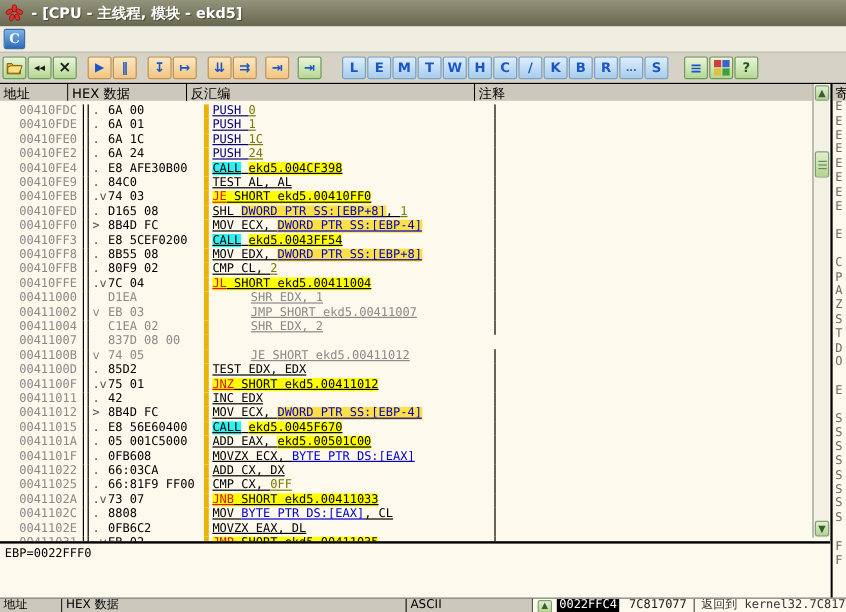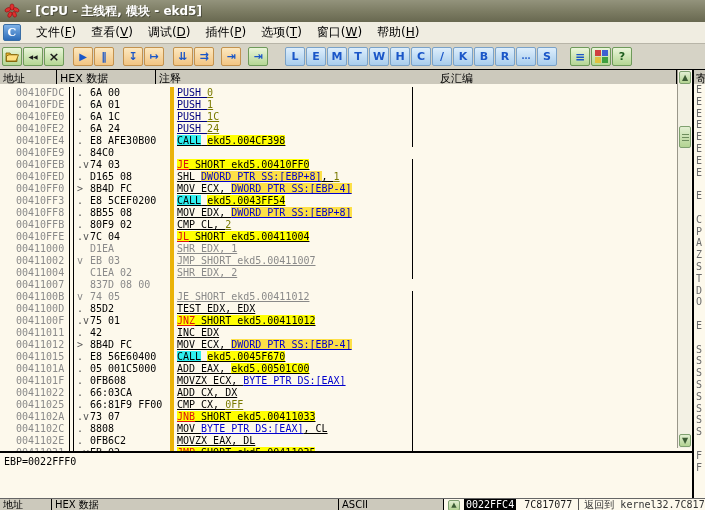--- a/index.html
+++ b/index.html
@@ -51,21 +51,21 @@
   .c-c{flex:1;}
   .c-d b{font-weight:normal;text-decoration:underline;}
   .sg-pl{color:#000;}
   .sg-push{color:#000080;}
   .sg-num{color:#7a7a00;}
   .sg-bl{color:#0000cc;}
   .sg-mb{color:#0000cc;background:#fde047;}
   .sg-cc{color:#000;background:#2ff0f0;}
   .sg-ty{color:#000;background:#ffff00;}
   .sg-jy{color:#dd1111;background:#ffff00;}
-  .drow.gray .c-d b{color:#8a8a8a !important;background:transparent !important;}
+  .drow.gray .c-d b{color:#8a8a8a !important;background:transparent !important;margin-left:32px;}
   .drow.gray .c-h,.drow.gray .c-m{color:#8a8a8a;}
   
   .vscroll{position:absolute;left:677px;top:0;width:14px;height:378px;background:#f3f1e4;
     border-left:1px solid #9a978a;box-sizing:border-box;}
   .sbtn{position:absolute;left:1px;width:12px;height:13px;border:1px solid #7fa070;border-radius:2px;
     background:linear-gradient(to bottom,#e2efd2,#b3d392);color:#3c5c34;font-size:8px;line-height:11px;
     text-align:center;box-sizing:border-box;font-family:"DejaVu Sans",sans-serif;}
   .sb-up{top:1px;} .sb-dn{bottom:1px;}
   .sthumb{position:absolute;left:1px;top:56px;width:12px;height:22px;border:1px solid #7fa070;border-radius:2px;
     background:linear-gradient(to bottom,#e2efd2,#b3d392);box-sizing:border-box;}
@@ -110,29 +110,20 @@
         <ellipse cx="12.2" cy="6.8" rx="3" ry="1.9" transform="rotate(28 12.2 6.8)"></ellipse>
         <ellipse cx="5.9" cy="11.6" rx="1.8" ry="2.9" transform="rotate(26 5.9 11.6)"></ellipse>
         <ellipse cx="10.4" cy="11.4" rx="1.8" ry="2.9" transform="rotate(-22 10.4 11.4)"></ellipse>
       </g>
     </svg>
     <span class="title-text">- [CPU - 主线程, 模块 - ekd5]</span>
   </div>
 
   <div class="menubar">
     <span class="cicon">C</span>
-    <span style="display:flex;">
-        <span class="mi">文件(<u>F</u>)</span>
-        <span class="mi">查看(<u>V</u>)</span>
-        <span class="mi">调试(<u>D</u>)</span>
-        <span class="mi">插件(<u>P</u>)</span>
-        <span class="mi">选项(<u>T</u>)</span>
-        <span class="mi">窗口(<u>W</u>)</span>
-        <span class="mi">帮助(<u>H</u>)</span>
-      </span>
   </div>
 
   <div class="toolbar">
       <span class="tbtn s-g">
         <svg width="14" height="12" viewBox="0 0 14 12">
           <path d="M1 2 h4 l1 1.5 h6 v7 h-11 z" fill="#e8b42c" stroke="#7c5c00" stroke-width="0.8"></path>
           <path d="M1.5 5 l2.5-1.2 h9.5 l-2.5 6.2 h-9.5 z" fill="#ffe080" stroke="#7c5c00" stroke-width="0.8"></path>
         </svg>
       </span>
       <span class="tbtn s-g">
@@ -225,22 +216,22 @@
       <span class="tbtn s-g">
         <i class="tglyph" style="font-size: 11px; color: rgb(28, 92, 28);">?</i>
       </span>
     </div>
 
   <div id="cpu">
 
     <div class="dheaders">
       <div class="hcell dh-a">地址</div>
       <div class="hcell dh-h">HEX 数据</div>
+      <div class="hcell dh-d">反汇编</div>
       <div class="hcell dh-c" style="border-right:none;">注释</div>
-      <div class="hcell dh-d">反汇编</div>
     </div>
 
     <div class="rows">
         <div class="drow">
           <span class="c-a">00410FDC</span>
           <span class="c-sp"></span>
           <span class="c-m">.</span>
           <span class="c-h">6A 00</span>
           <span class="c-d"><b class="sg-push">PUSH </b><b class="sg-num">0</b></span>
           <span class="c-c"></span>
@@ -275,20 +266,21 @@
           <span class="c-m">.</span>
           <span class="c-h">E8 AFE30B00</span>
           <span class="c-d"><b class="sg-cc">CALL</b><b class="sg-pl"> </b><b class="sg-ty">ekd5.004CF398</b></span>
           <span class="c-c"></span>
         </div>
         <div class="drow">
           <span class="c-a">00410FE9</span>
           <span class="c-sp"></span>
           <span class="c-m">.</span>
           <span class="c-h">84C0</span>
+          <span class="c-d"><b class="sg-pl">TEST AL, AL</b></span>
           <span class="c-c"></span>
         </div>
         <div class="drow">
           <span class="c-a">00410FEB</span>
           <span class="c-sp"></span>
           <span class="c-m">.v</span>
           <span class="c-h">74 03</span>
           <span class="c-d"><b class="sg-jy">JE</b><b class="sg-ty"> SHORT ekd5.00410FF0</b></span>
           <span class="c-c"></span>
         </div>

